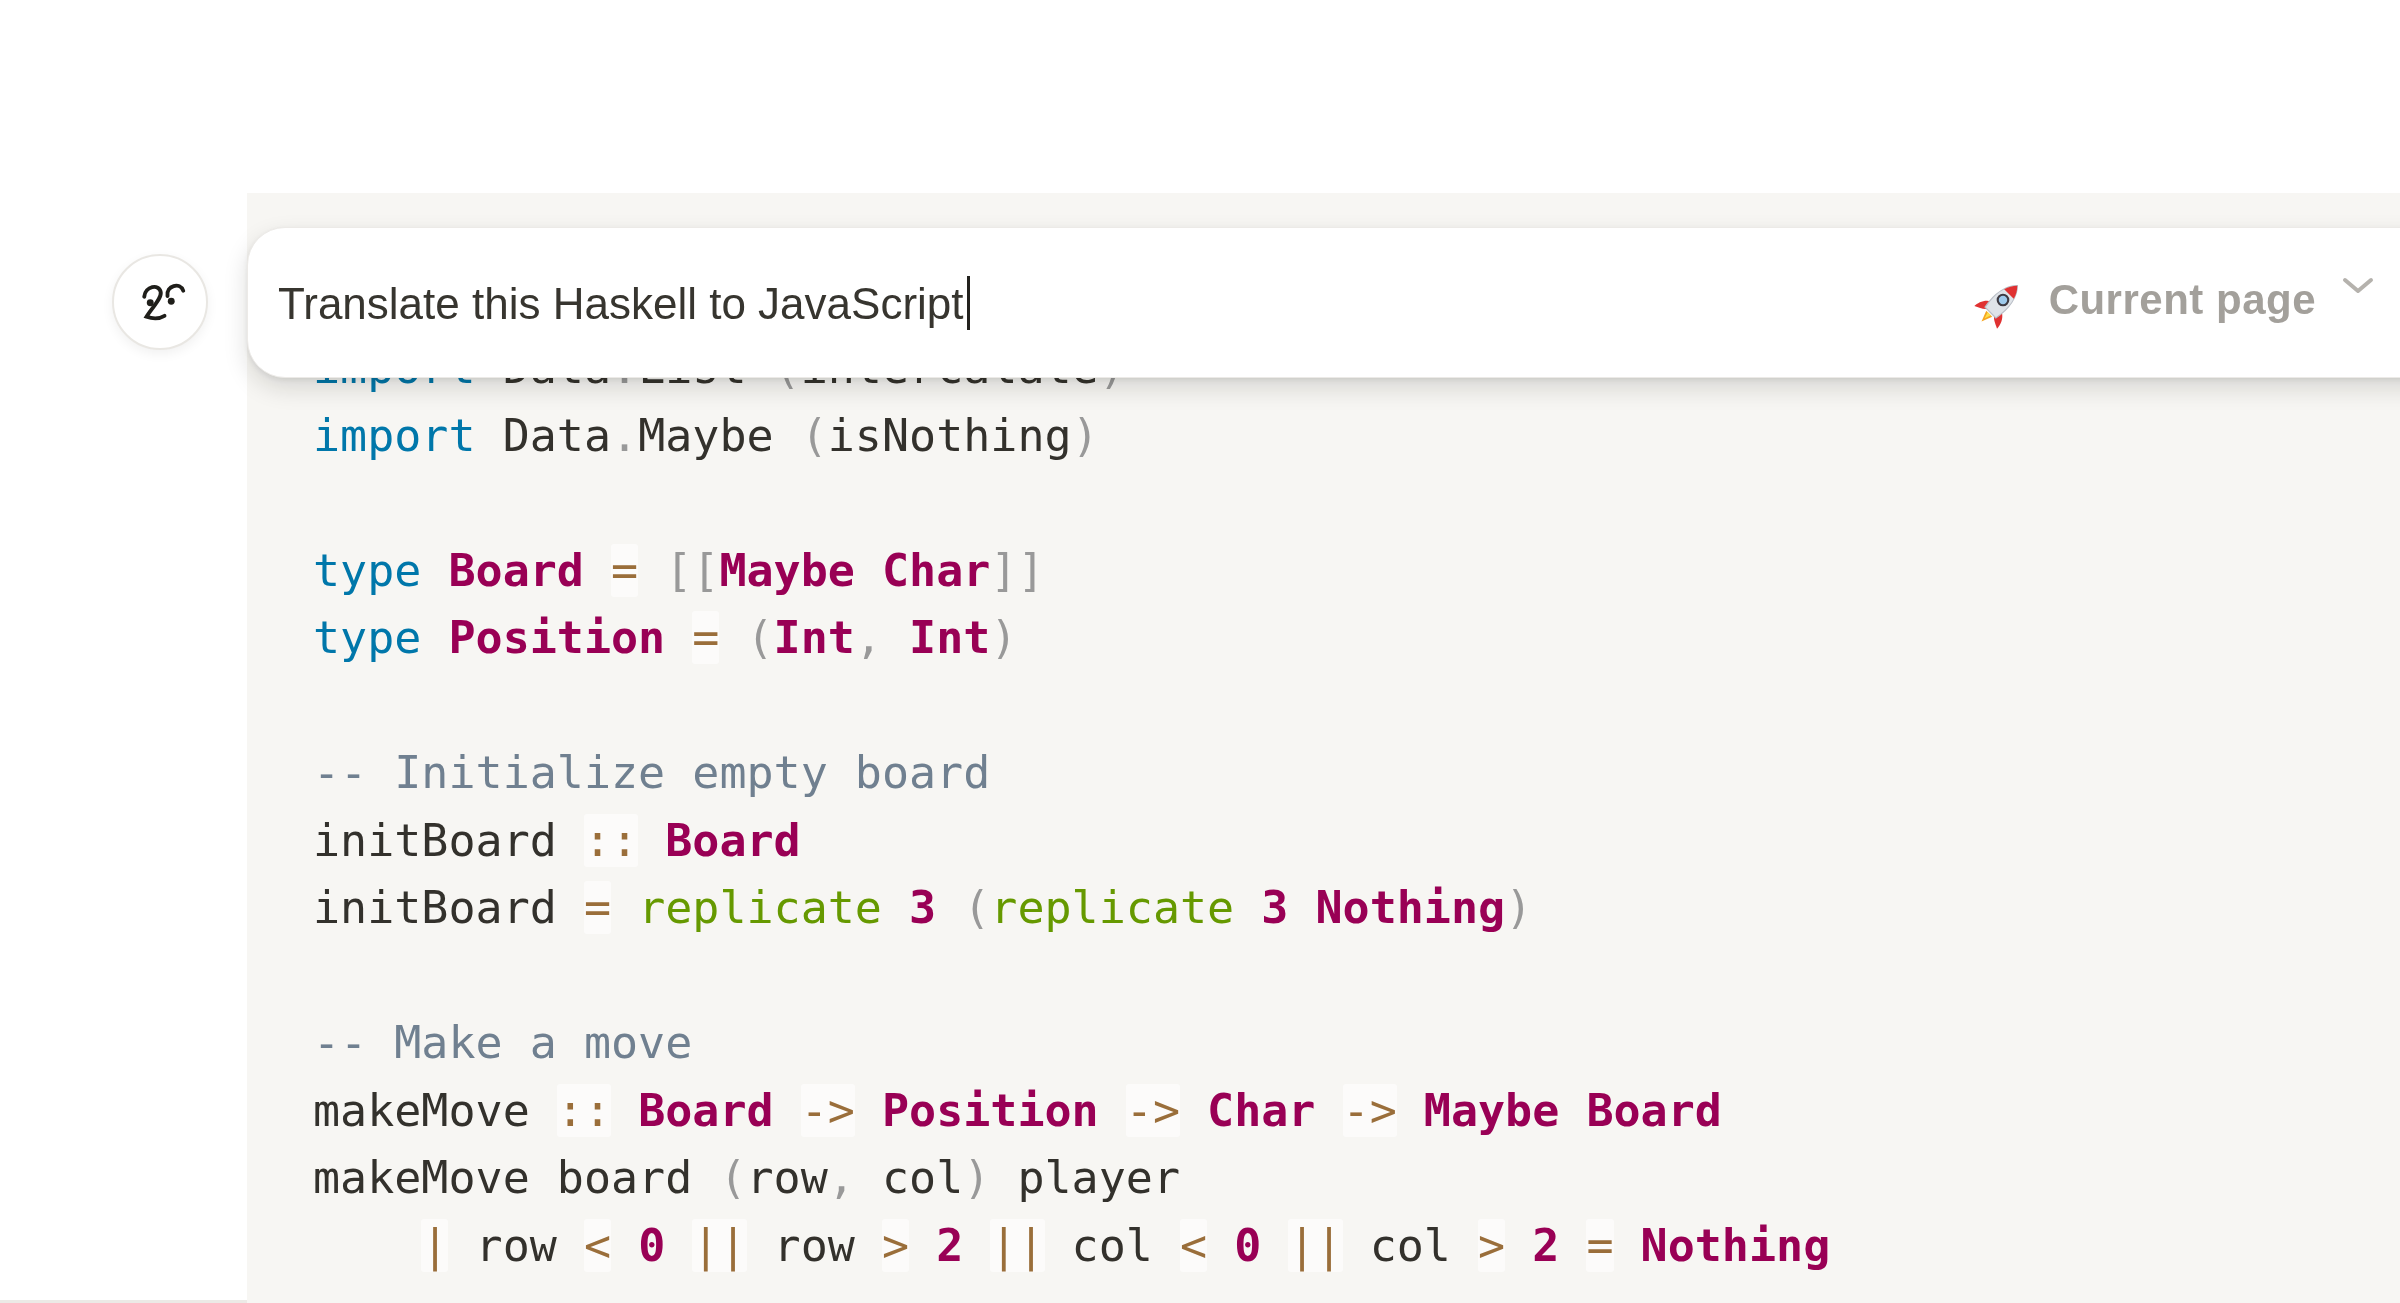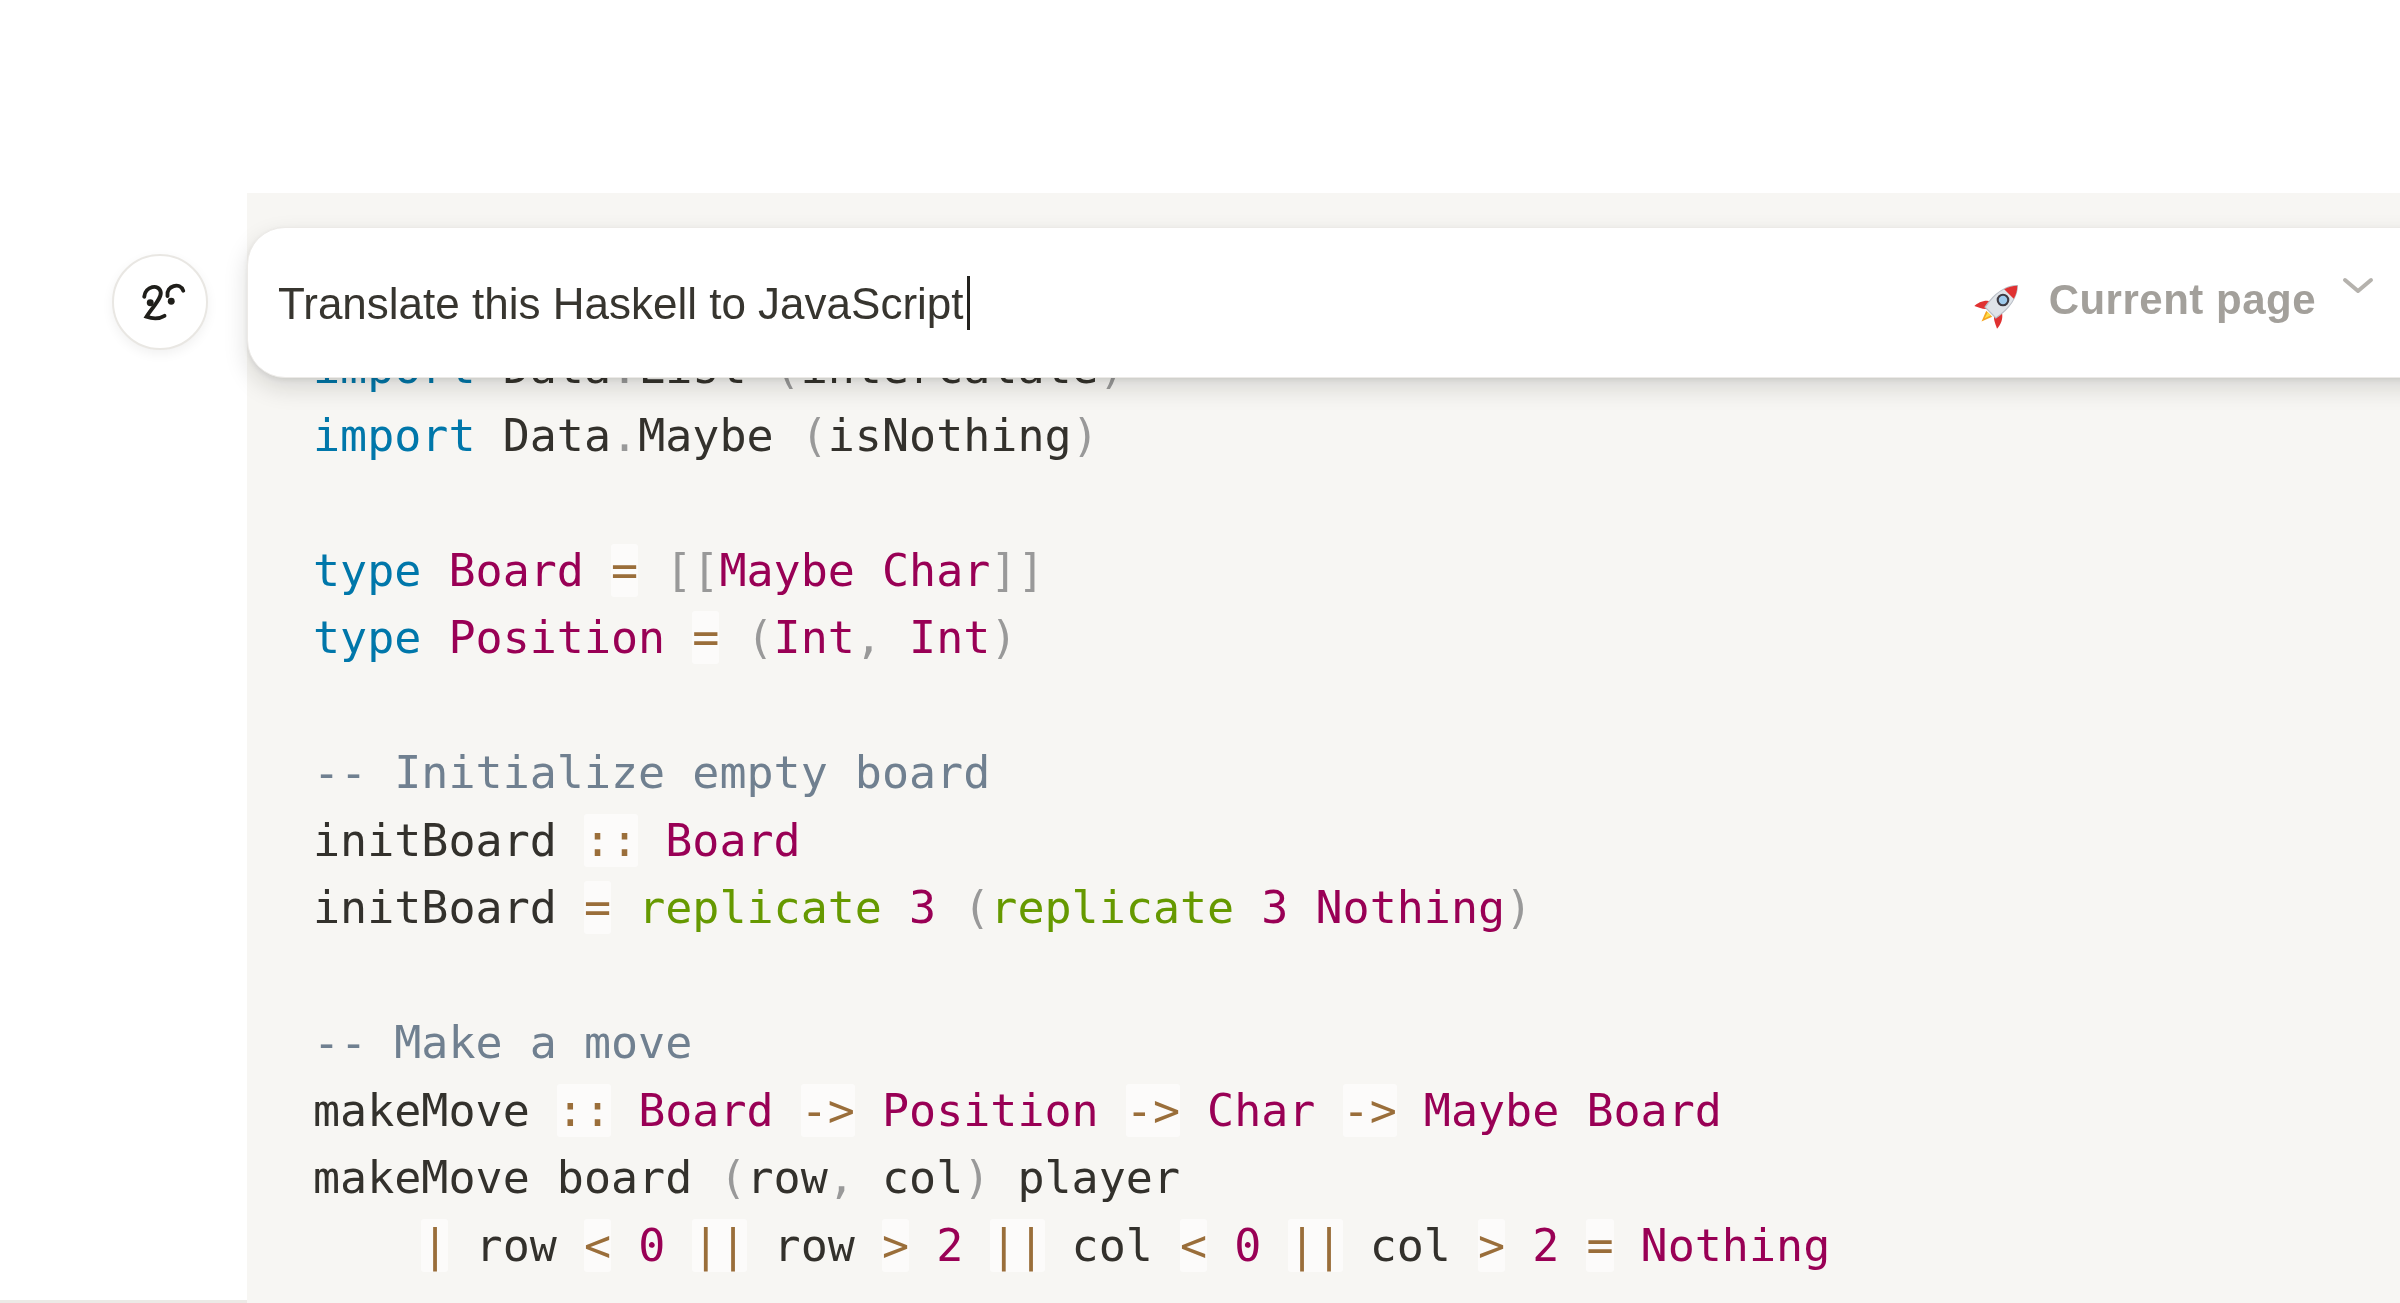--- a/index.html
+++ b/index.html
@@ -5,21 +5,21 @@
   html,body{margin:0;padding:0;}
   .screen{position:relative;width:2400px;height:1303px;overflow:hidden;background:#ffffff;
           font-family:"Liberation Sans",sans-serif;}
 
   
   .code-block{position:absolute;left:247px;top:193px;right:0;bottom:0;background:#f7f6f3;}
   .code{margin:0;padding:141px 20px 0 66px;font-family:"DejaVu Sans Mono",monospace;
         font-size:45px;line-height:67.5px;color:#33312c;white-space:pre;}
   .code-line{height:67.5px;}
   .tok-kw{color:var(--tok-keyword);}
-  .tok-cn{color:var(--tok-constant);}
+  .tok-cn{color:var(--tok-constant);font-weight:bold;}
   .tok-bi{color:var(--tok-builtin);}
   .tok-pu{color:var(--tok-punctuation);}
   .tok-cm{color:var(--tok-comment);}
   .tok-pl{color:var(--tok-plain);}
   .tok-op{color:var(--tok-operator);background:rgba(255,255,255,0.6);border-radius:3px;}
 
   .bottom-line{position:absolute;left:0;bottom:0;width:247px;height:3px;background:#eceae6;}
 
   
   .ai-bar{position:absolute;left:247px;top:227px;width:2213px;height:151px;background:#ffffff;

